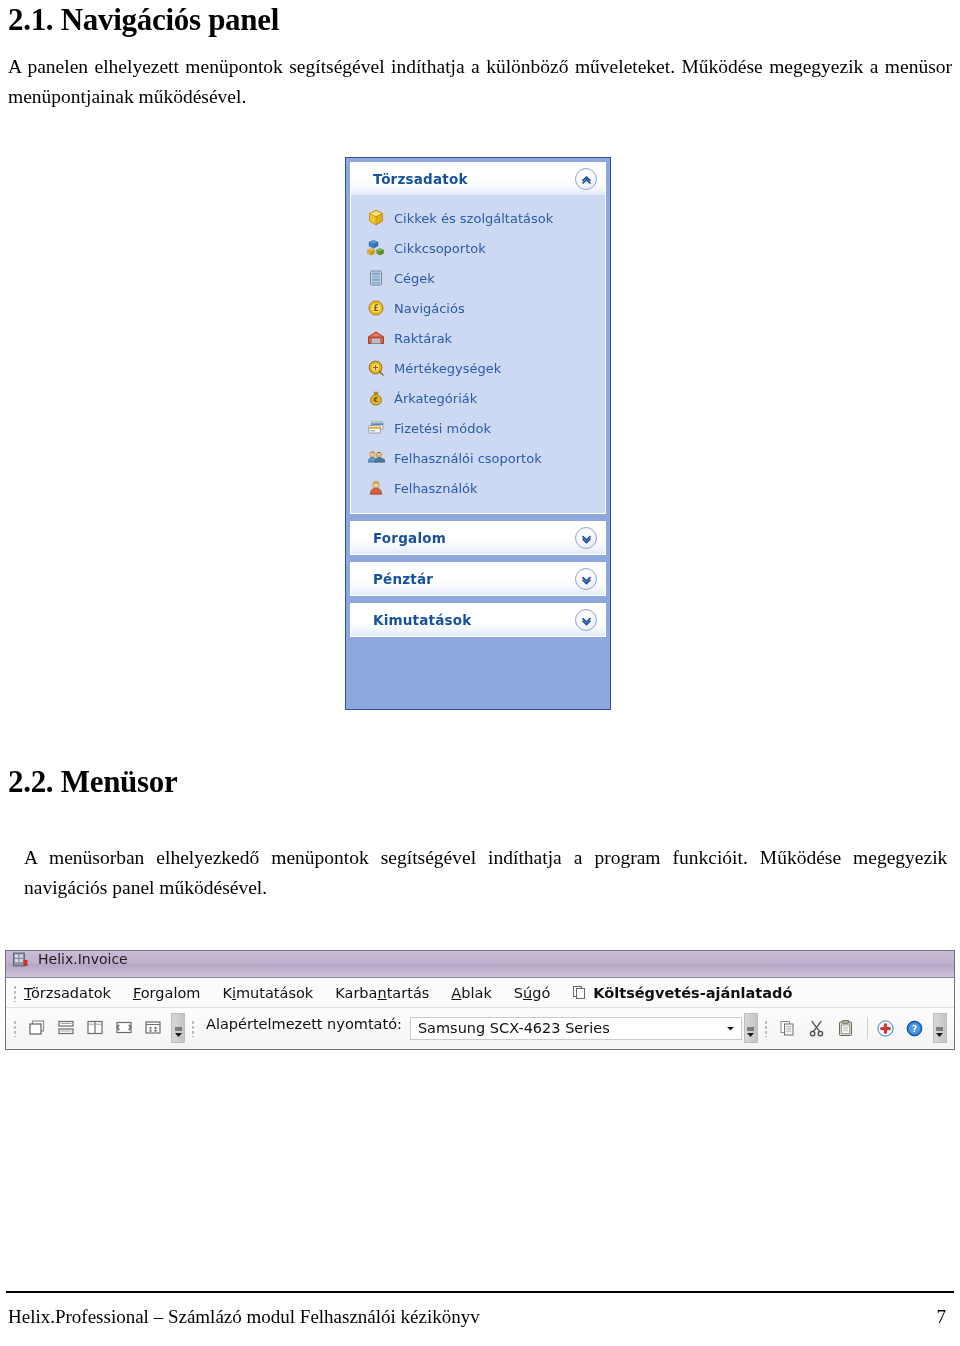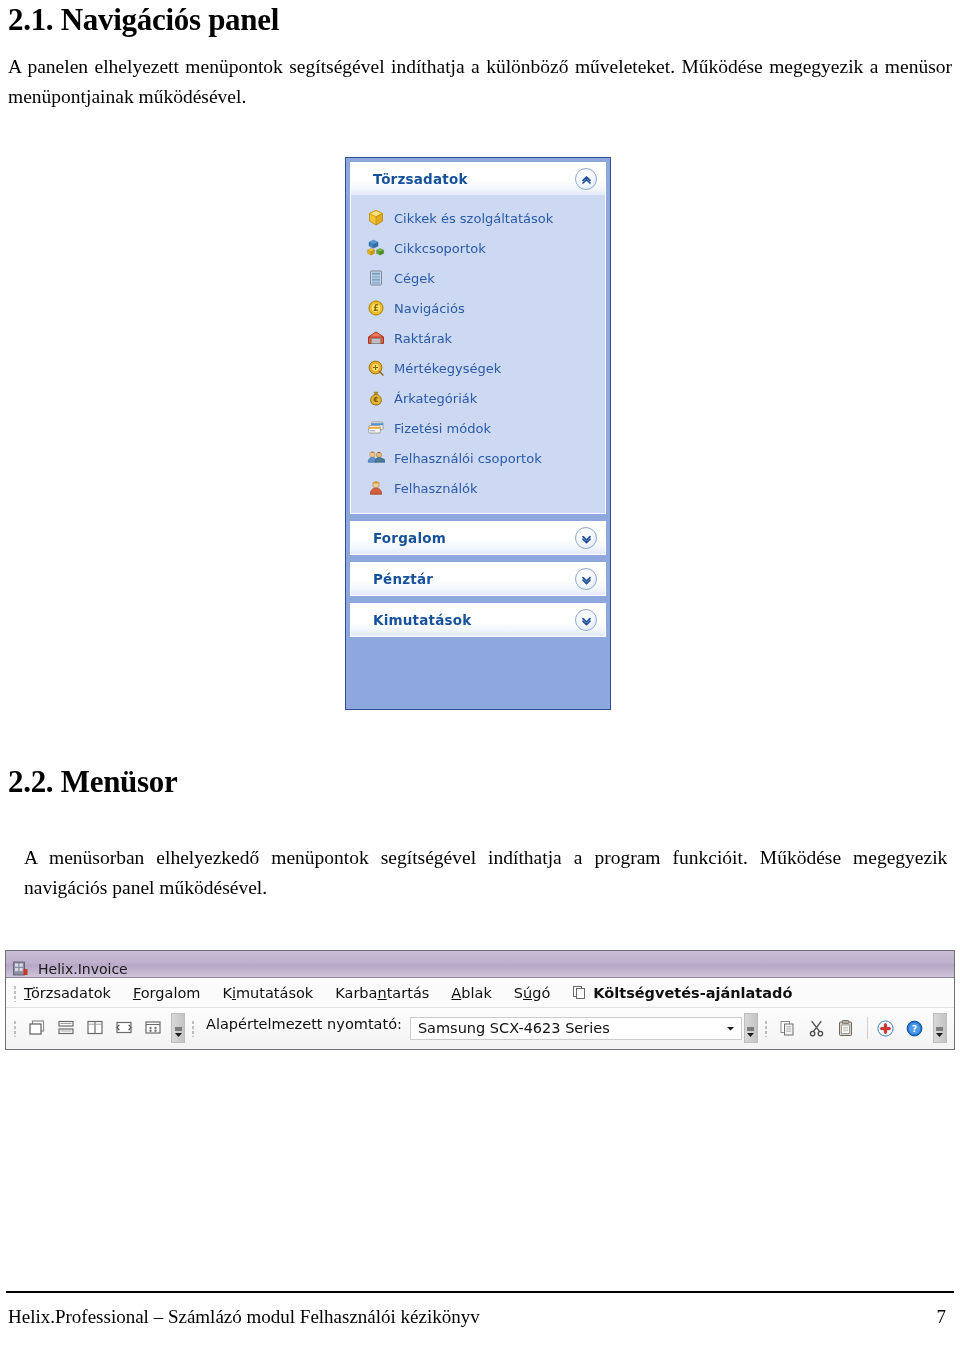--- a/index.html
+++ b/index.html
@@ -154,21 +154,21 @@
     box-sizing: border-box;
     background: #f5f5f5;
     font-family: "DejaVu Sans", sans-serif;
     overflow: hidden;
   }
   .title-bar {
     height: 27px;
     background: linear-gradient(to bottom, #c9bcd4 0%, #bfb0cd 45%, #b6a7c6 55%, #cfc4da 100%);
     border-bottom: 1px solid #8d8598;
     display: flex;
-    align-items: flex-end;
+    align-items: flex-start;
     padding-left: 6px;
     box-sizing: border-box;
   }
   .title-bar .app-ic { width: 17px; height: 17px; margin-right: 9px; flex: 0 0 17px; }
   .title-bar .title-text {
     font-size: 14px;
     color: #1c1c1c;
   }
 
   .menu-row {

